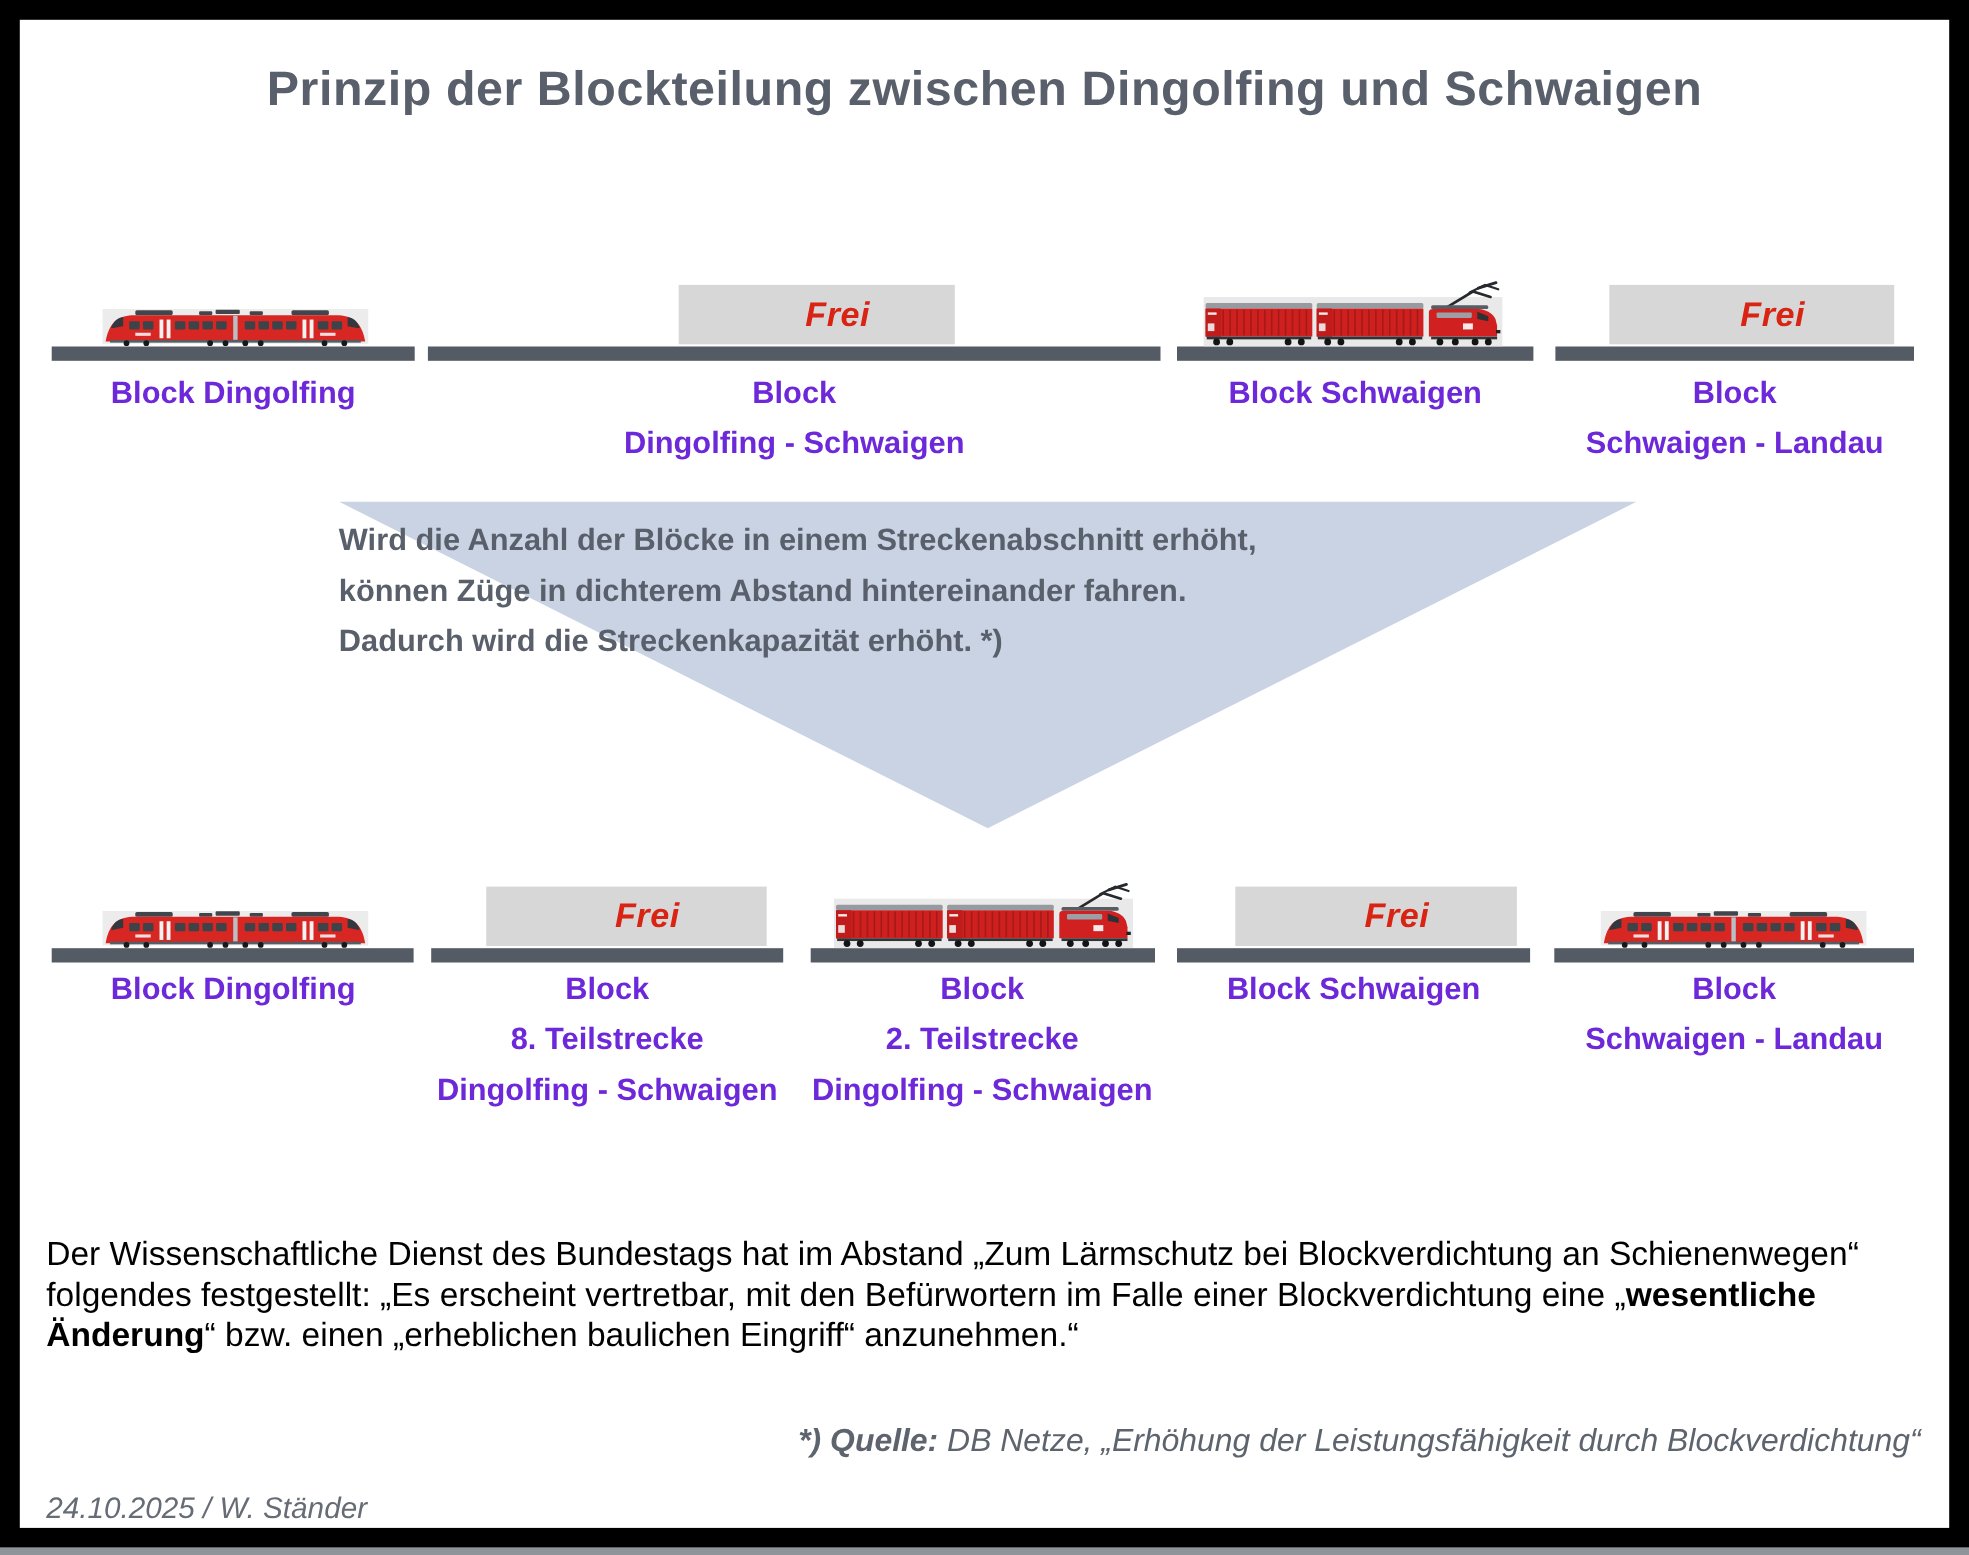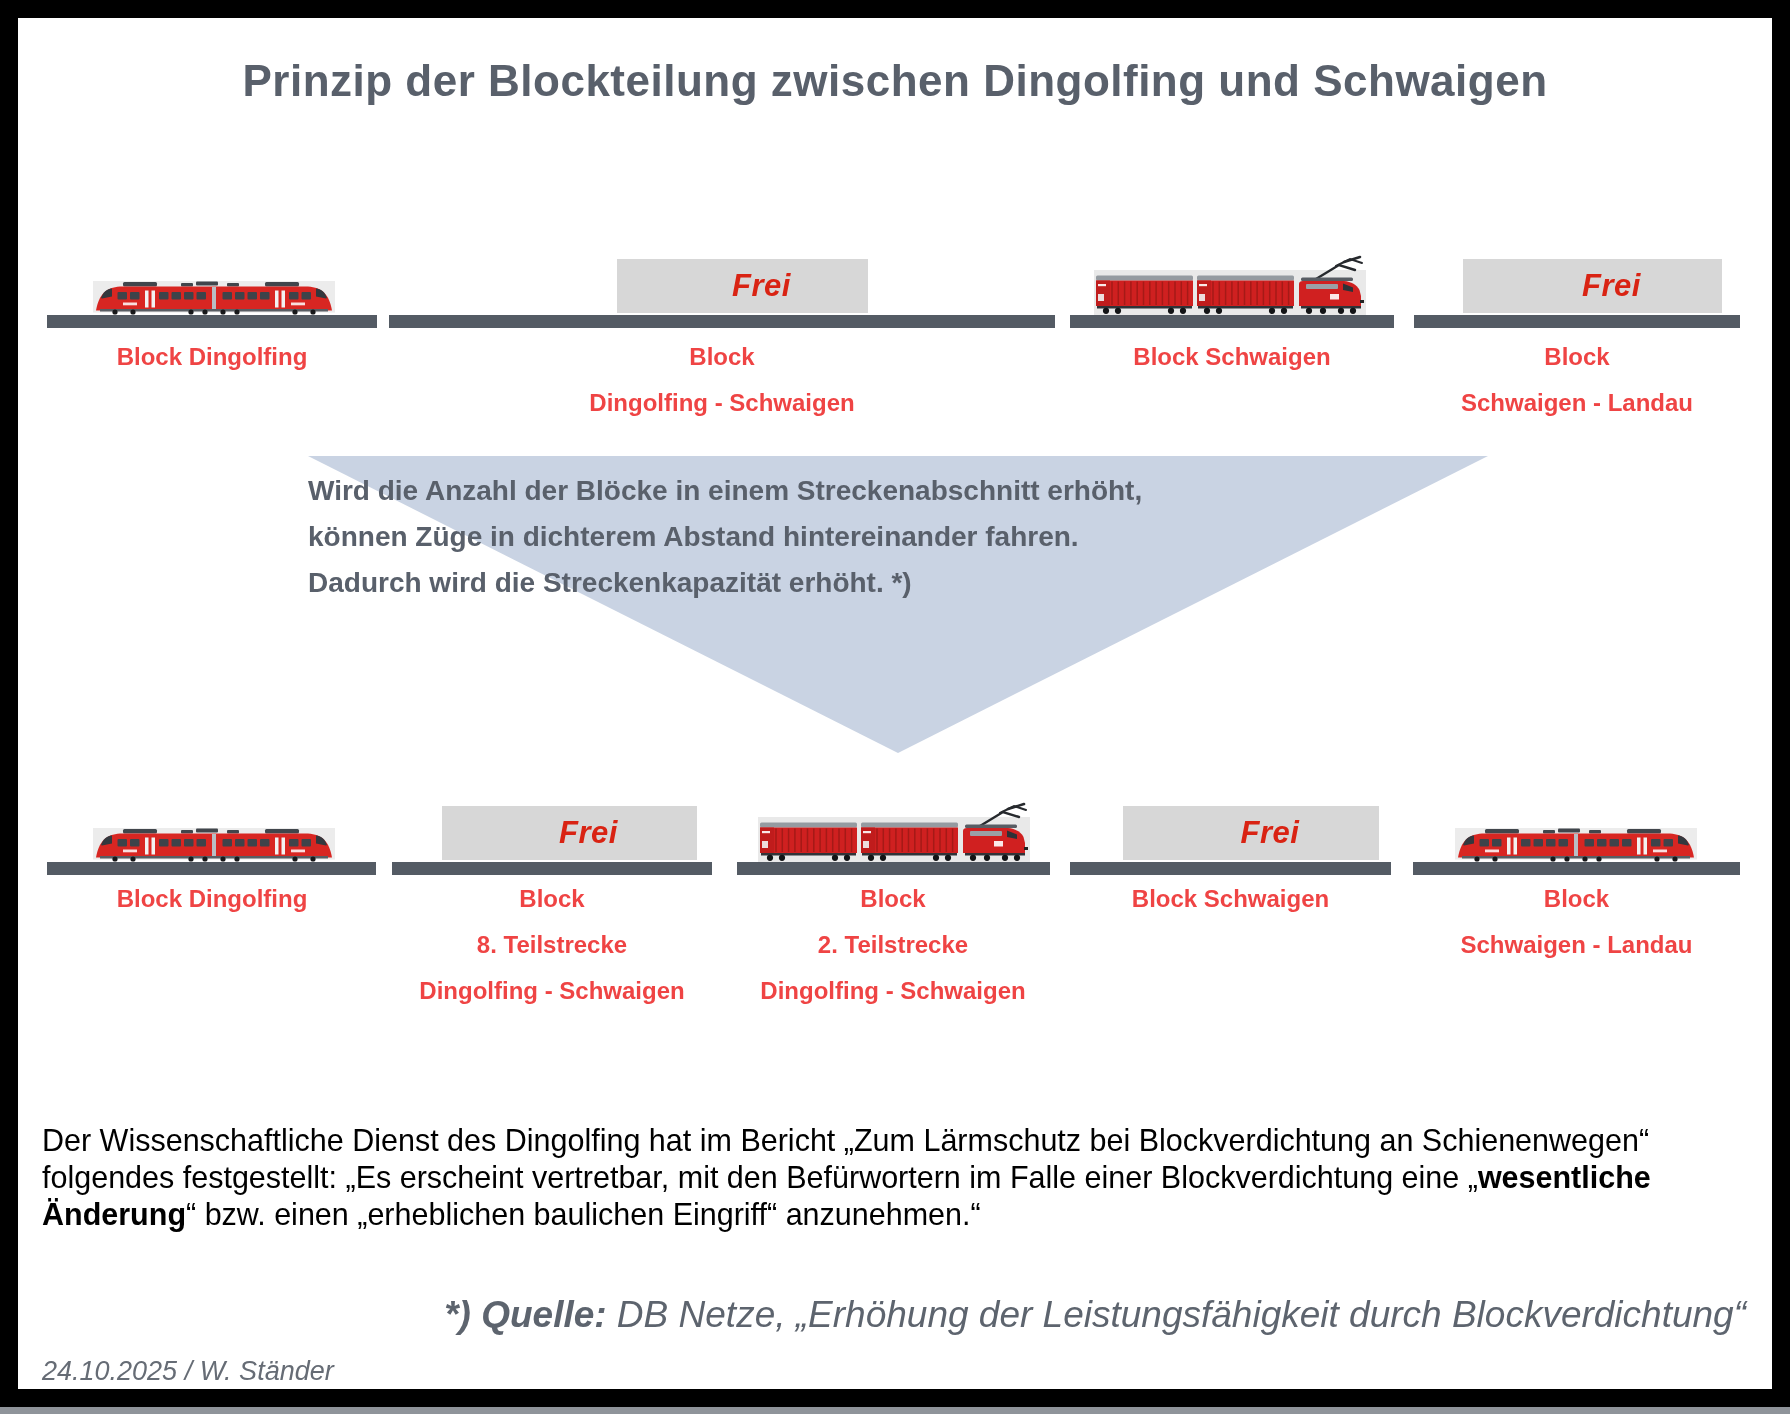--- a/index.html
+++ b/index.html
@@ -18,36 +18,36 @@
   }
   .track { position:absolute; height:13px; background:#545b64; }
   .frei {
     position:absolute; height:54px; background:#d7d7d7;
     display:flex; align-items:center; justify-content:center;padding-left:38px;
   }
   .frei span {
     font-style:italic; font-weight:800; font-size:31px; color:#d92313; letter-spacing:0.5px;
   }
   .blk-label {
-    position:absolute; text-align:center; font-weight:bold; font-size:24px;
-    color:#ef4444; line-height:46px; white-space:nowrap;
+    position:absolute; text-align:center; font-weight:bold; font-size:28px;
+    color:#6d28d9; line-height:46px; white-space:nowrap;
   }
   .train { position:absolute; }
   .arrow-svg { position:absolute; left:308px; top:456px; }
   .arrow-text {
     position:absolute; left:308px; top:468px; width:1180px; 
     font-weight:bold; font-size:28px; line-height:46px; color:#59606b; z-index:5;
   }
   .statement {
     position:absolute; left:42px; top:1122px; width:1712px;
     font-size:30.5px; line-height:37px; color:#000;
   }
   .statement .bold { font-weight:bold; }
   .footnote {
-    position:absolute; right:44px; top:1294px; font-size:37px; font-style:italic; color:#5d646e;
+    position:absolute; right:44px; top:1294px; font-size:29px; font-style:italic; color:#5d646e;
   }
   .footnote .prefix { font-weight:bold; }
   .date {
     position:absolute; left:42px; top:1356px; font-size:27px; font-style:italic; color:#666c75;
   }
   .symlib { position:absolute; width:0; height:0; overflow:hidden; }
 </style>
 </head>
 <body>
 
@@ -245,21 +245,21 @@
     <div class="blk-label" style="left:1070px;top:876px;width:321px;">
       <div>Block Schwaigen</div>
     </div>
     <div class="blk-label" style="left:1413px;top:876px;width:327px;">
       <div>Block</div>
       <div>Schwaigen - Landau</div>
     </div>
   </div>
 
   <div class="statement">
-      <div><span>Der Wissenschaftliche Dienst des Dingolfing hat im Bericht „Zum Lärmschutz bei Blockverdichtung an Schienenwegen“</span></div>
+      <div><span>Der Wissenschaftliche Dienst des Bundestags hat im Abstand „Zum Lärmschutz bei Blockverdichtung an Schienenwegen“</span></div>
       <div><span>folgendes festgestellt: „Es erscheint vertretbar, mit den Befürwortern im Falle einer Blockverdichtung eine „</span><span class="bold">wesentliche</span></div>
       <div><span class="bold">Änderung</span><span>“ bzw. einen „erheblichen baulichen Eingriff“ anzunehmen.“</span></div>
     </div>
 
   <div class="footnote">
     <span class="prefix">*) Quelle:</span><span> DB Netze, „Erhöhung der Leistungsfähigkeit durch Blockverdichtung“</span>
   </div>
 
   <div class="date">24.10.2025 / W. Ständer</div>
 

